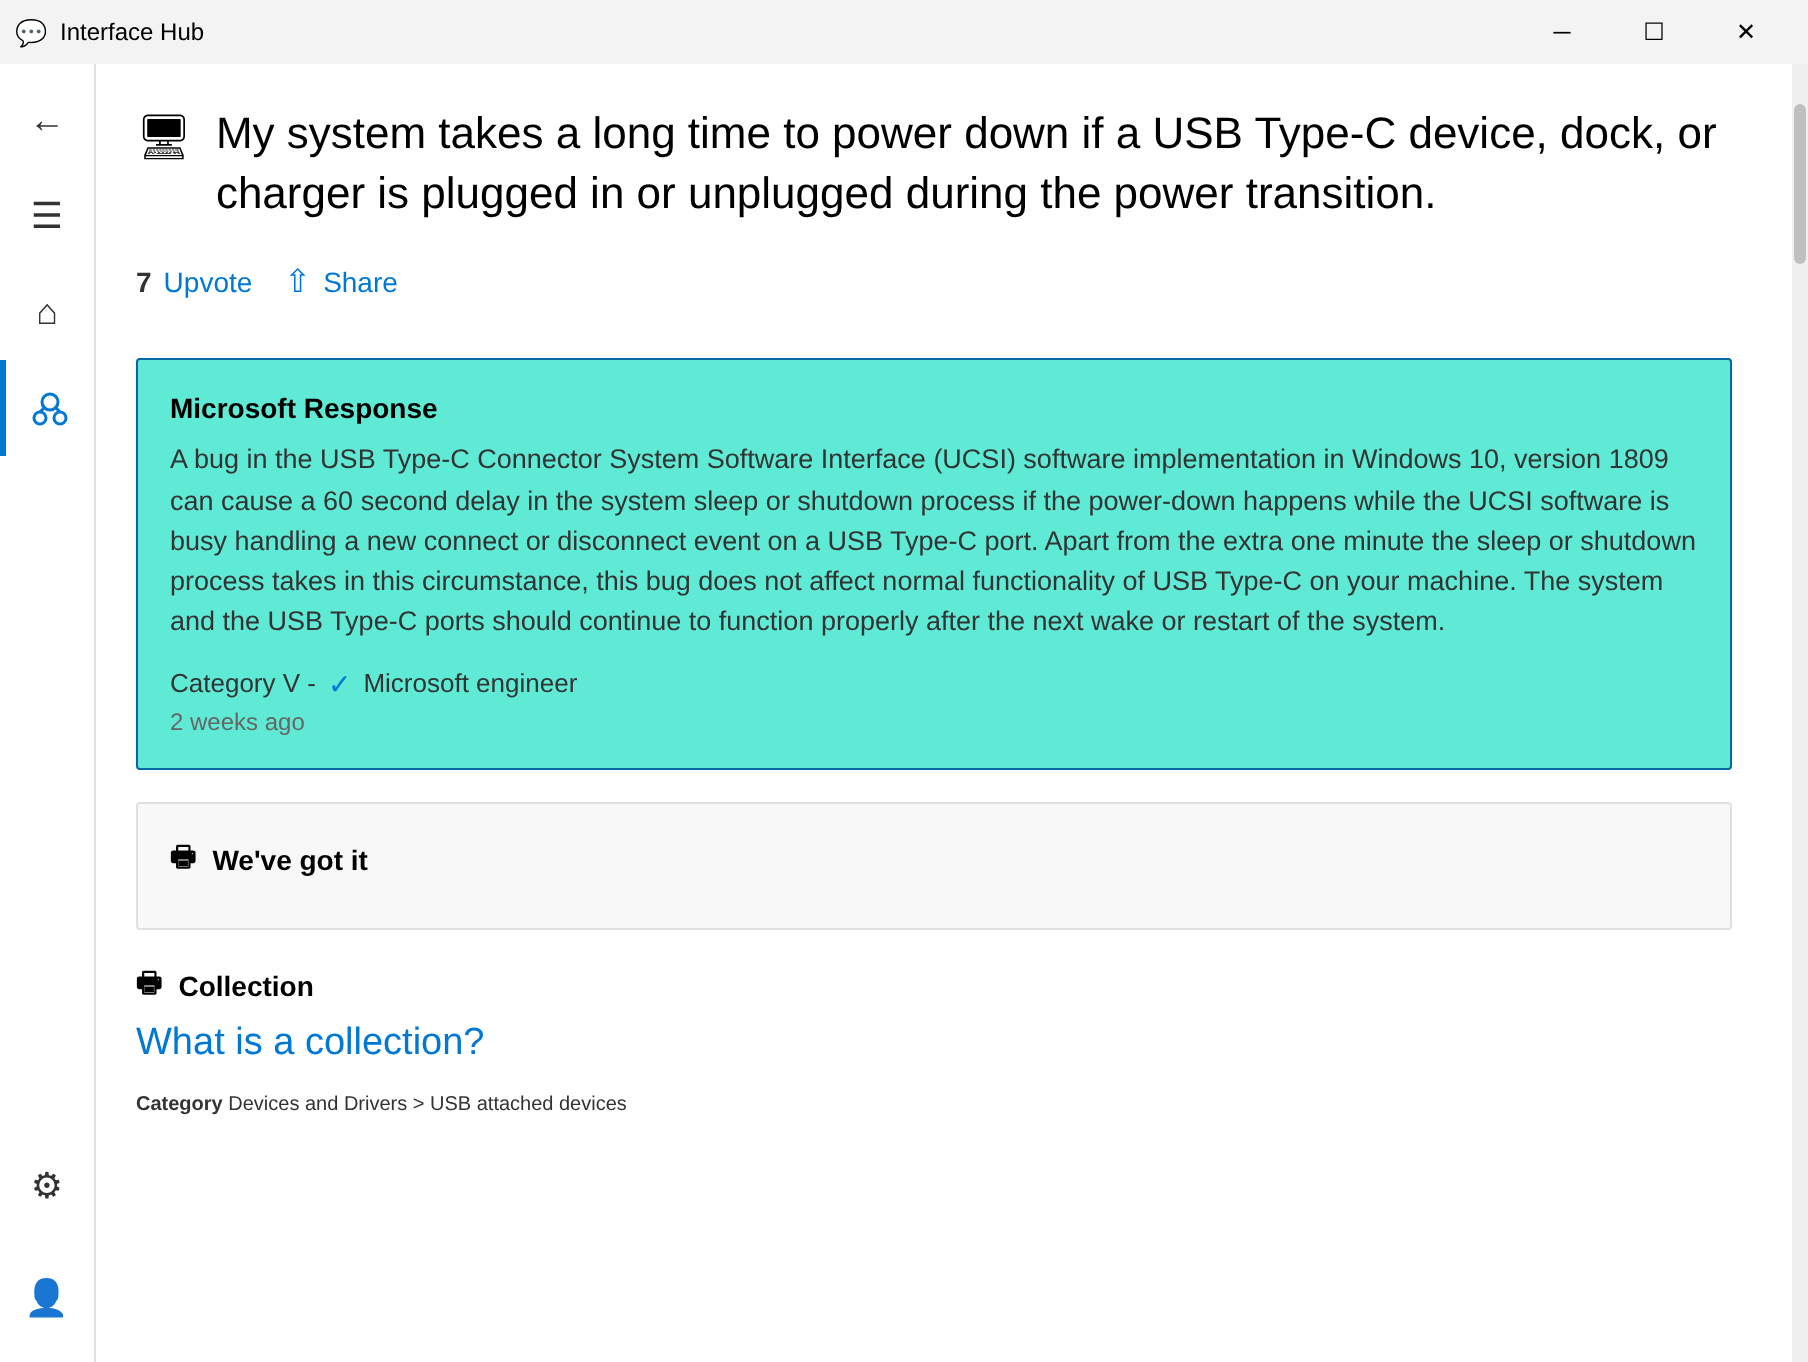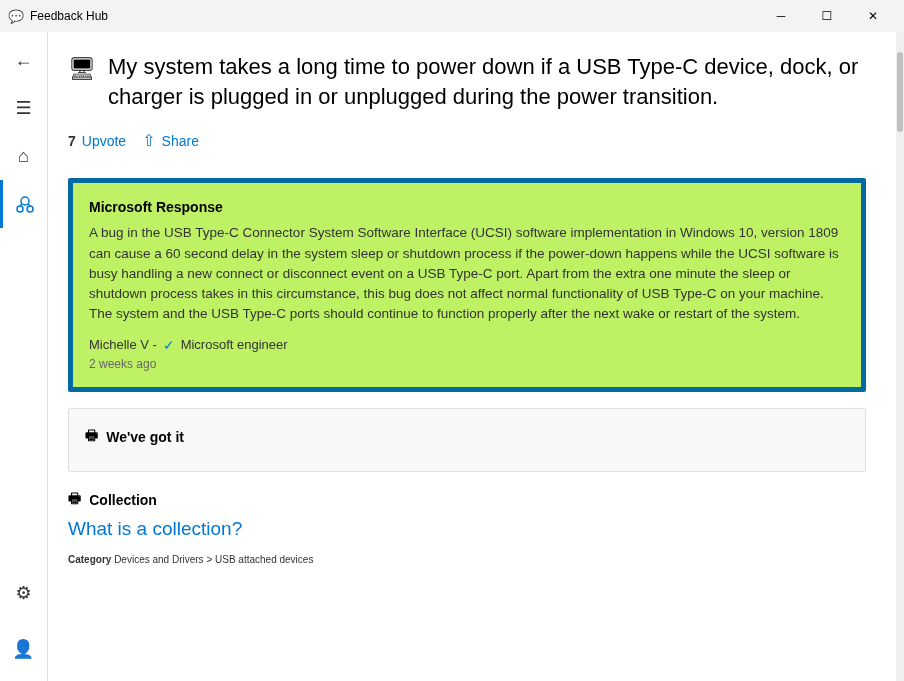--- a/index.html
+++ b/index.html
@@ -138,22 +138,22 @@
     .action-btn .count {
       color: #333;
       font-weight: 600;
     }
     .action-icon {
       font-size: 16px;
     }
 
     
     .response-box {
-      background: #bef264;
-      border: 5px solid #0369a1;
+      background: #5eead4;
+      border: 1px solid #0369a1;
       border-radius: 2px;
       padding: 16px;
       margin-bottom: 16px;
     }
     .response-title {
       font-size: 14px;
       font-weight: 600;
       color: #000;
       margin-bottom: 8px;
     }
@@ -260,21 +260,21 @@
       position: absolute;
       top: 20px;
       left: 1px;
     }
   </style>
 </head>
 <body>
 
 <div class="title-bar">
   <div class="title-bar-icon">💬</div>
-  <span class="title-bar-text">Feedback Hub</span>
+  <span class="title-bar-text">Interface Hub</span>
   <div class="title-bar-controls">
     <button class="title-bar-btn">─</button>
     <button class="title-bar-btn">☐</button>
     <button class="title-bar-btn close">✕</button>
   </div>
 </div>
 
 <div class="app-body">
 
   <div class="sidebar">
@@ -313,21 +313,21 @@
       <button class="action-btn">
         <span class="action-icon">⇧</span>
         <span>Share</span>
       </button>
     </div>
 
     <div class="response-box">
       <div class="response-title">Microsoft Response</div>
       <div class="response-body">A bug in the USB Type-C Connector System Software Interface (UCSI) software implementation in Windows 10, version 1809 can cause a 60 second delay in the system sleep or shutdown process if the power-down happens while the UCSI software is busy handling a new connect or disconnect event on a USB Type-C port.  Apart from the extra one minute the sleep or shutdown process takes in this circumstance, this bug does not affect normal functionality of USB Type-C on your machine.  The system and the USB Type-C ports should continue to function properly after the next wake or restart of the system.</div>
       <div class="response-author">
-        <span>Michelle V -</span>
+        <span>Category V -</span>
         <span class="verified-icon">✓</span>
         <span>Microsoft engineer</span>
       </div>
       <div class="response-time">2 weeks ago</div>
     </div>
 
     <div class="ack-box">
       <div class="ack-header">
         <span>🖶</span>
         <span>We've got it</span>

